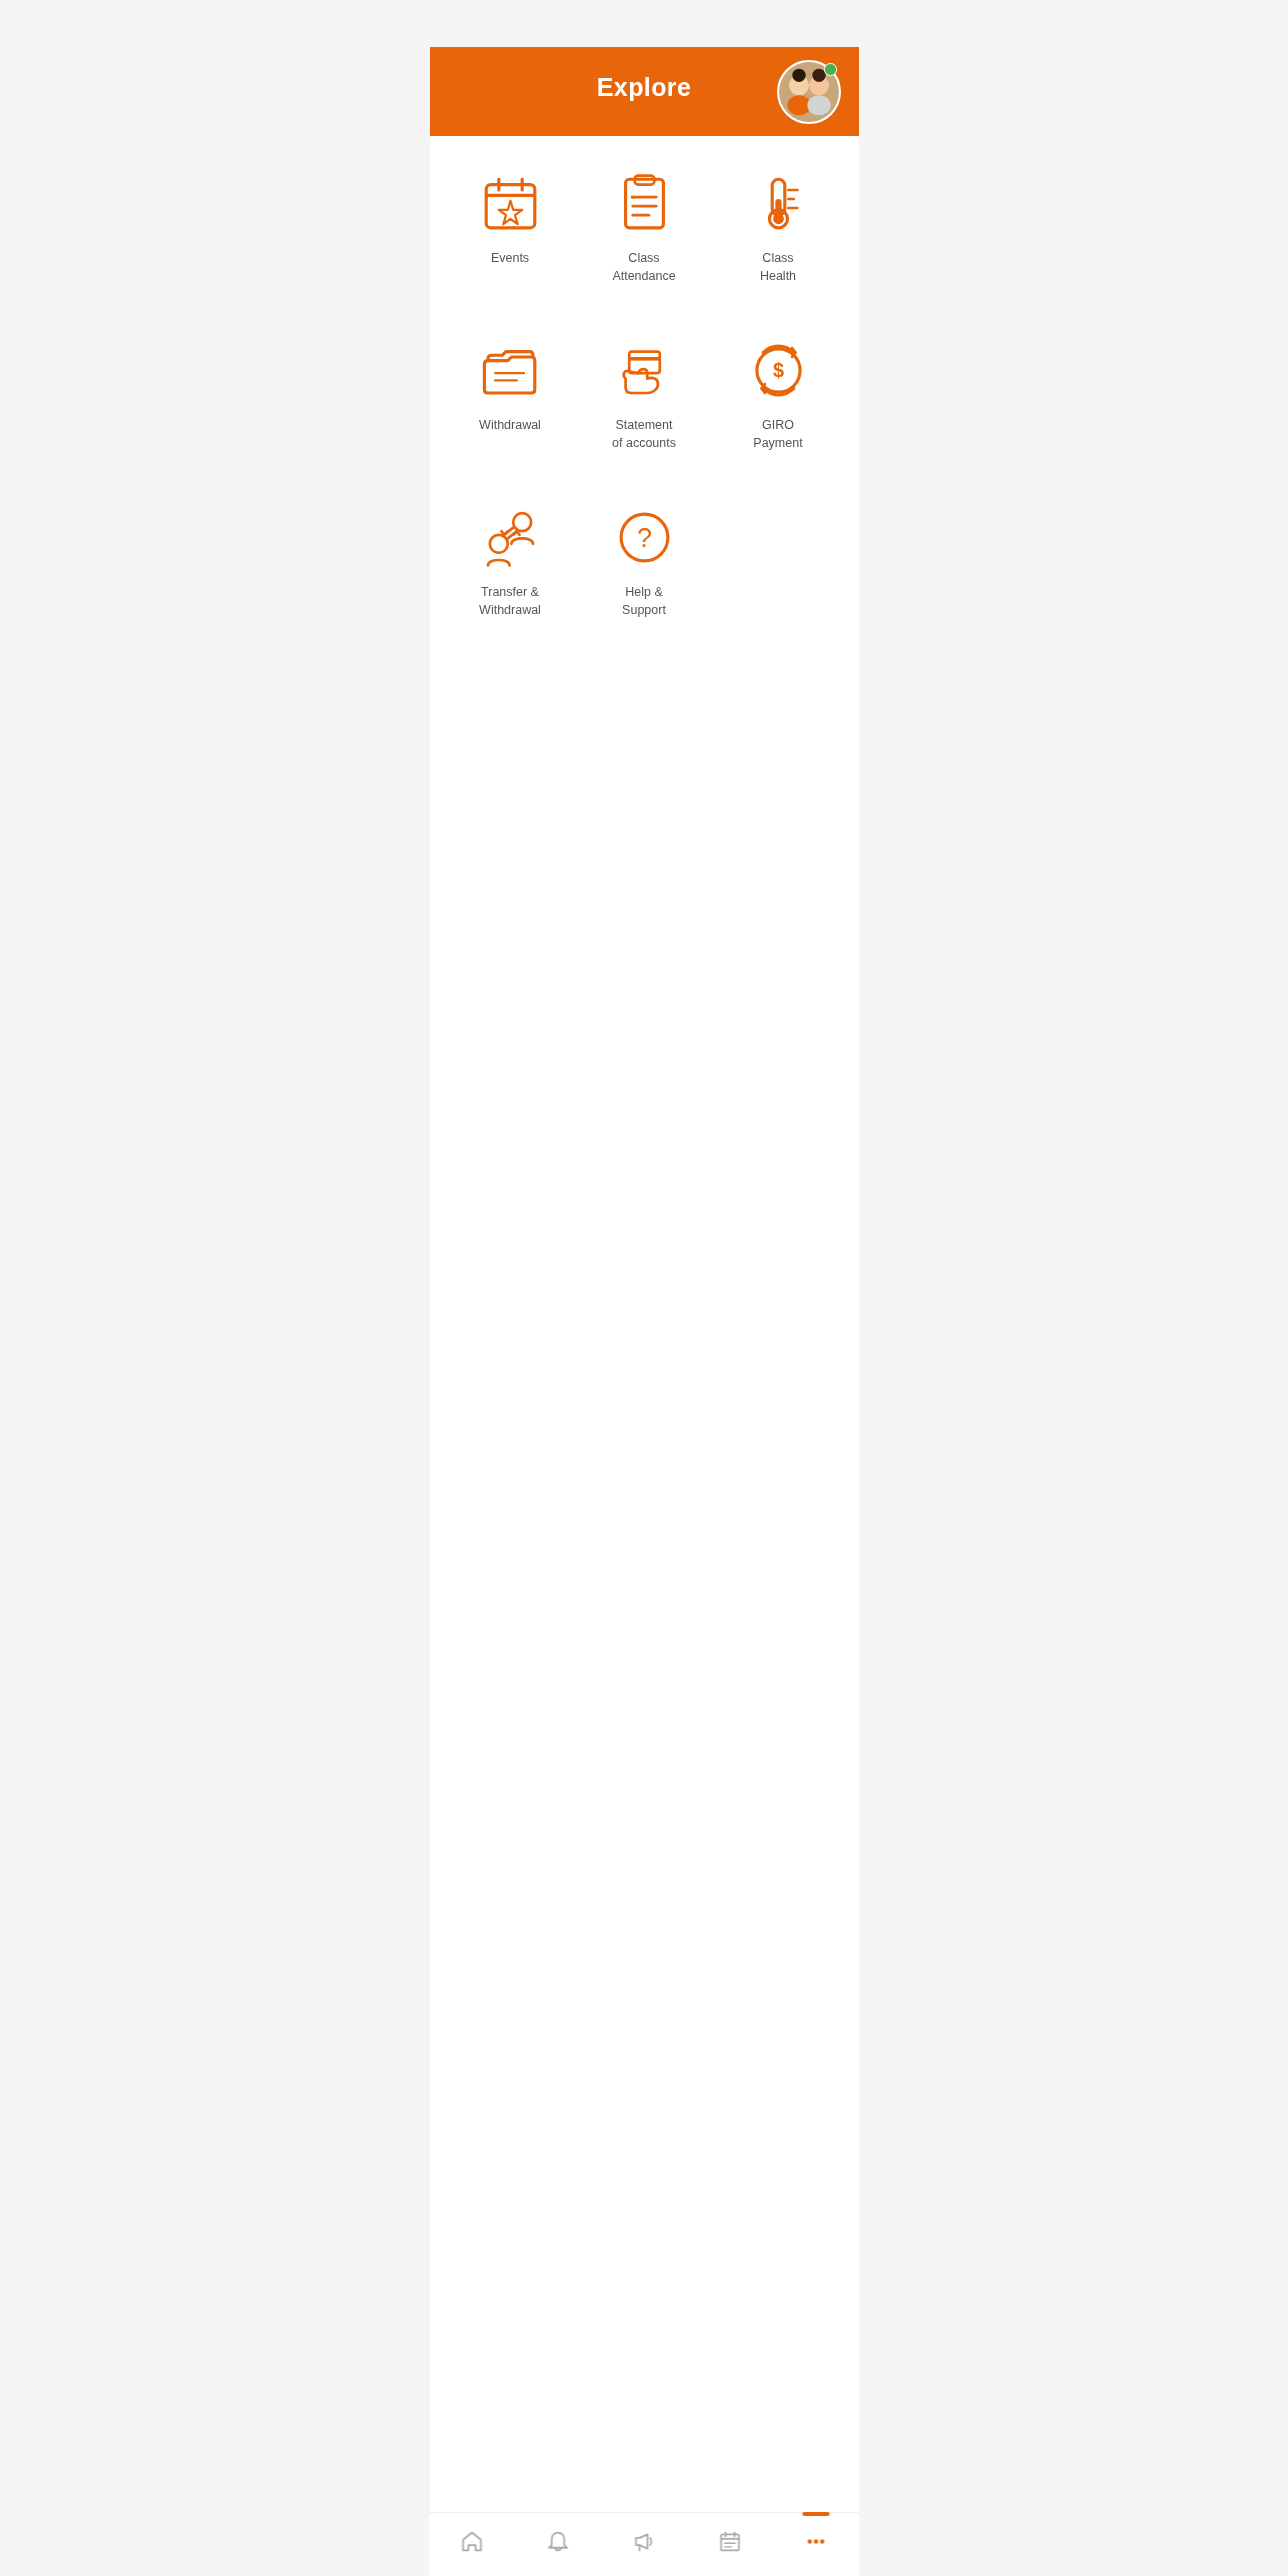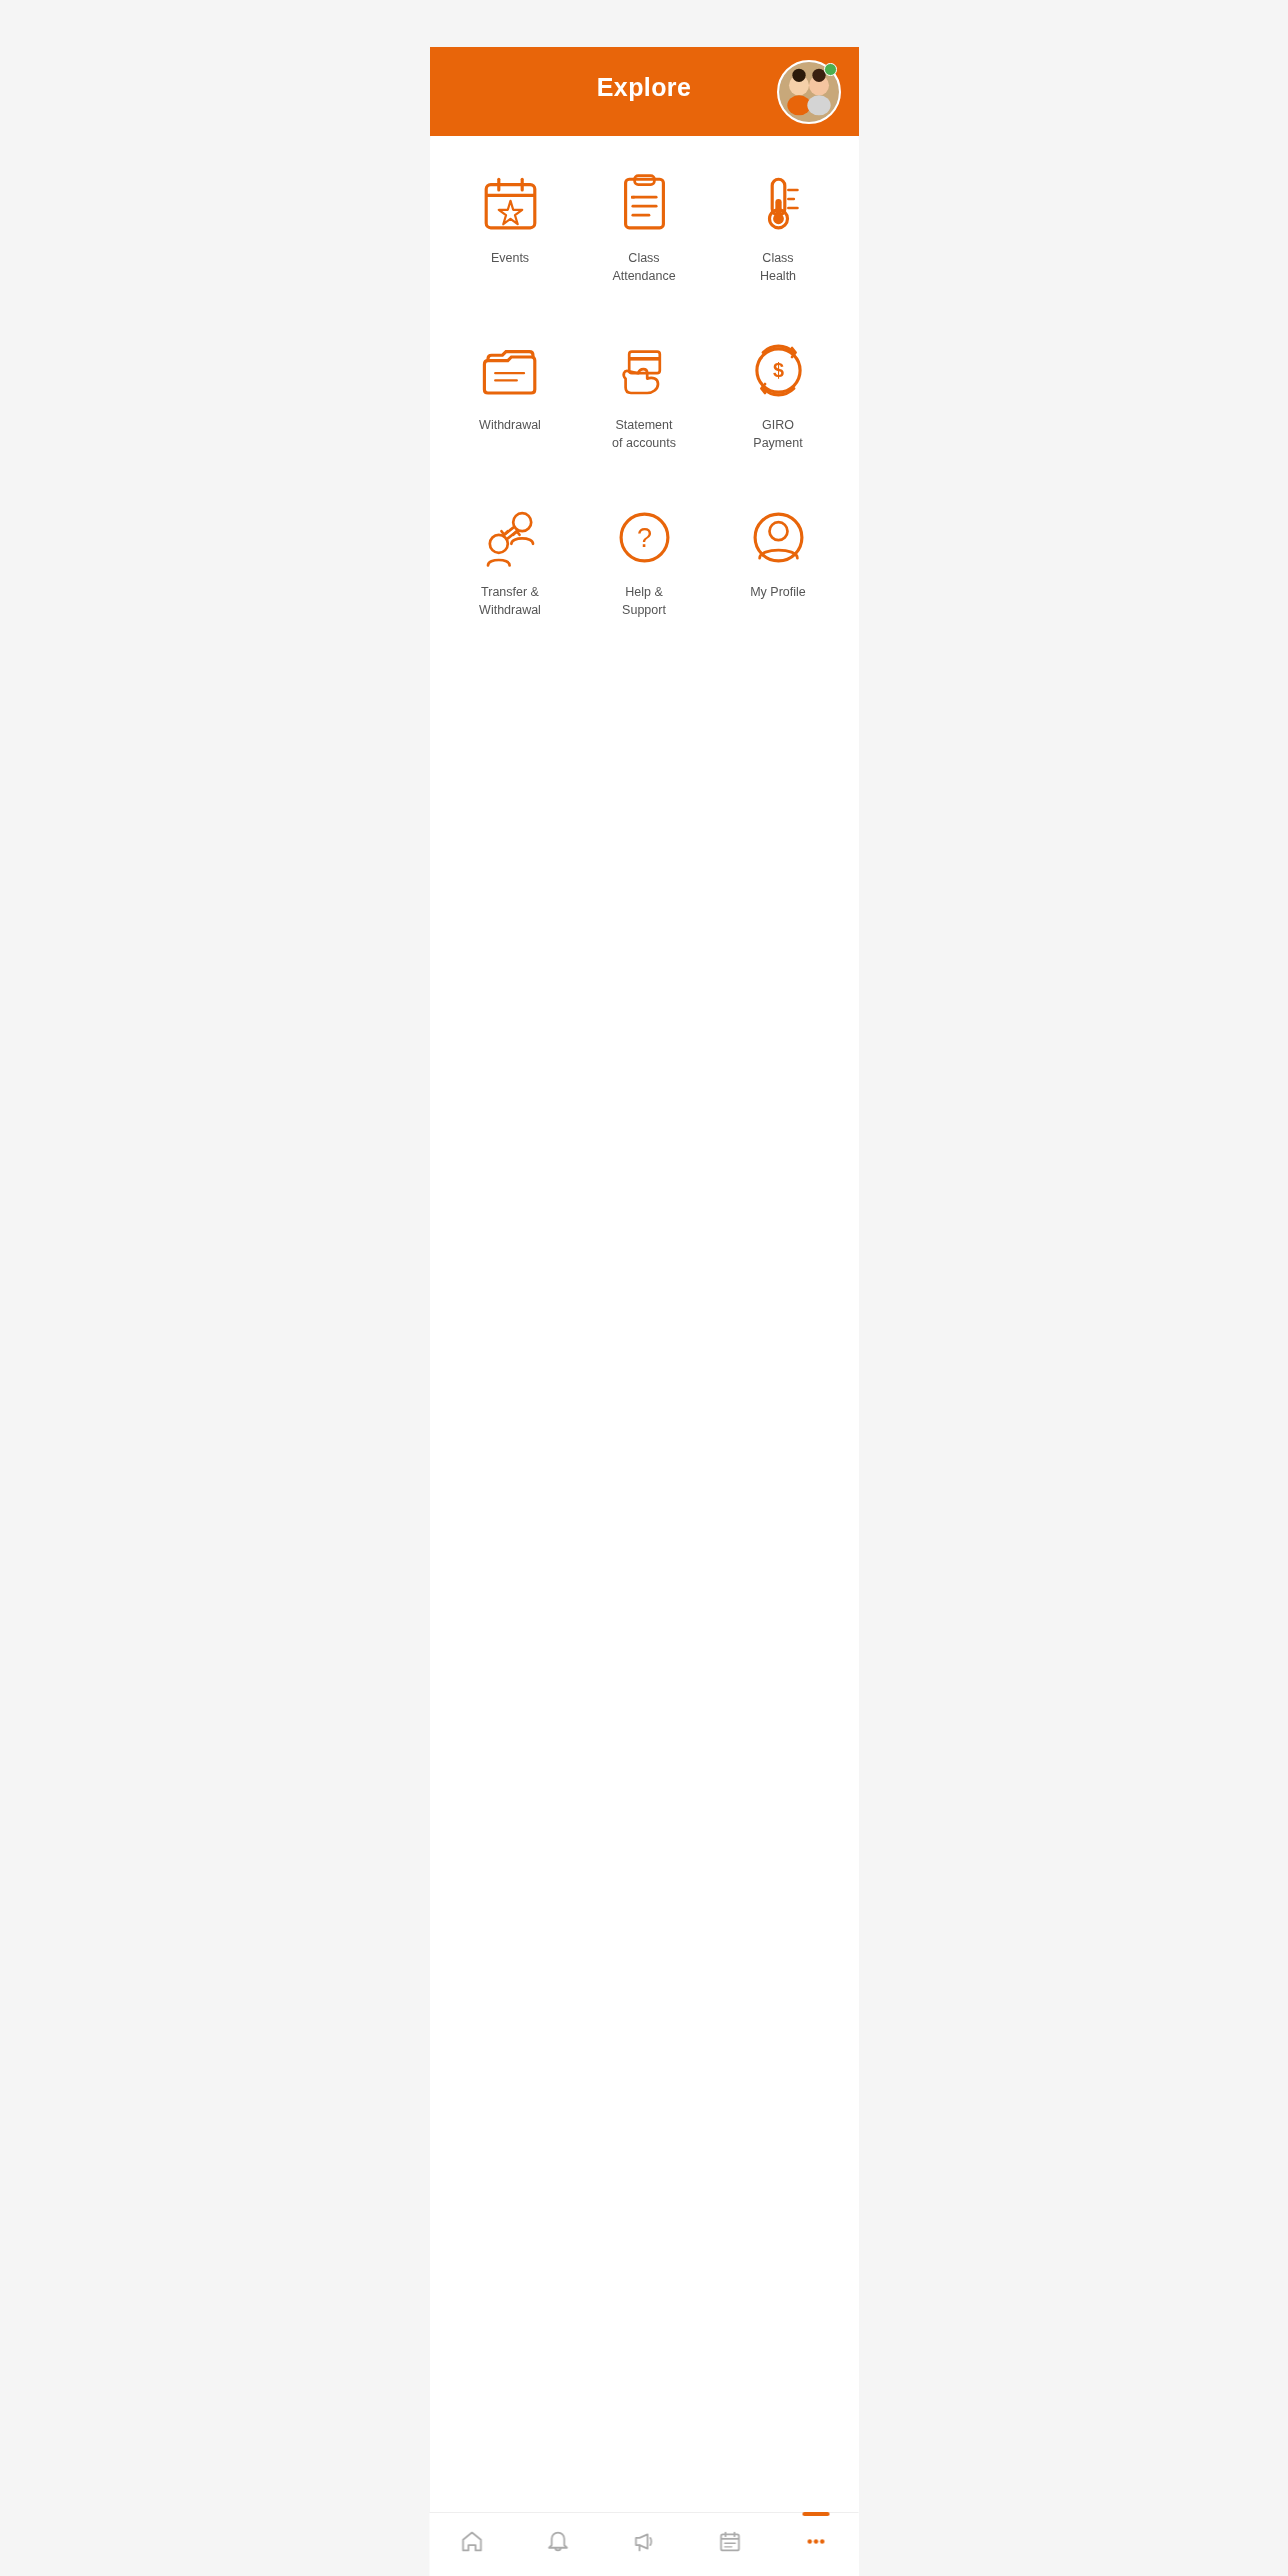--- a/index.html
+++ b/index.html
@@ -325,32 +325,20 @@
     <div class="grid-item">
       <div class="icon-wrap">
         <svg viewBox="0 0 70 70" fill="none" xmlns="http://www.w3.org/2000/svg">
           <circle cx="35" cy="35" r="26" stroke="#E8650A" stroke-width="3.5" fill="none"></circle>
           <text x="35" y="46" text-anchor="middle" font-size="30" fill="#E8650A" font-family="sans-serif" font-weight="500">?</text>
         </svg>
       </div>
       <span class="item-label">Help &amp;<br>Support</span>
     </div>
 
-    <div class="grid-item">
-      <div class="icon-wrap">
-        <svg viewBox="0 0 70 70" fill="none" xmlns="http://www.w3.org/2000/svg">
-          <circle cx="35" cy="35" r="26" stroke="#E8650A" stroke-width="3.5" fill="none"></circle>
-
-          <circle cx="35" cy="28" r="10" stroke="#E8650A" stroke-width="3" fill="none"></circle>
-
-          <path d="M14 58 C14 46 56 46 56 58" stroke="#E8650A" stroke-width="3" fill="none" stroke-linecap="round"></path>
-        </svg>
-      </div>
-      <span class="item-label">My Profile</span>
-    </div>
   </div>
 
   <div class="section-gap"></div>
 
   <div class="grid">
 
 
 
     <div class="grid-item" style="visibility:hidden;">
     </div>

